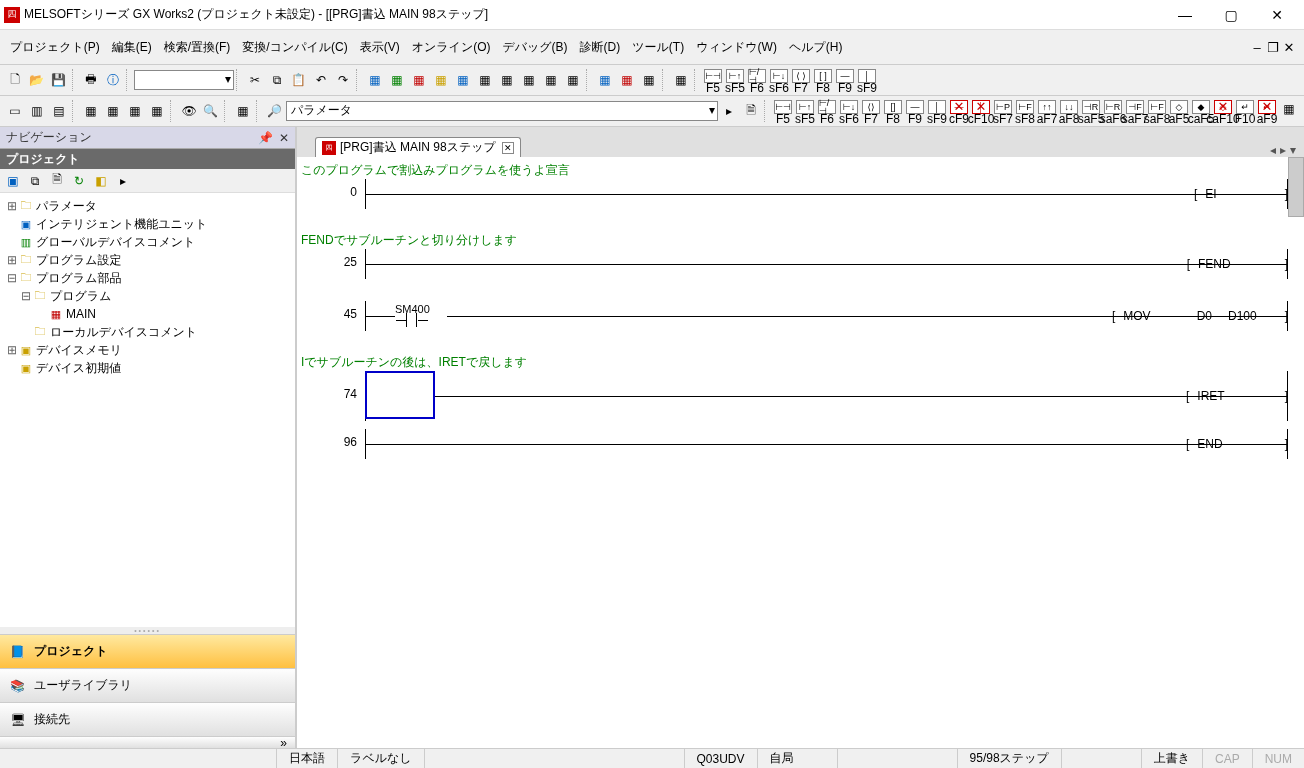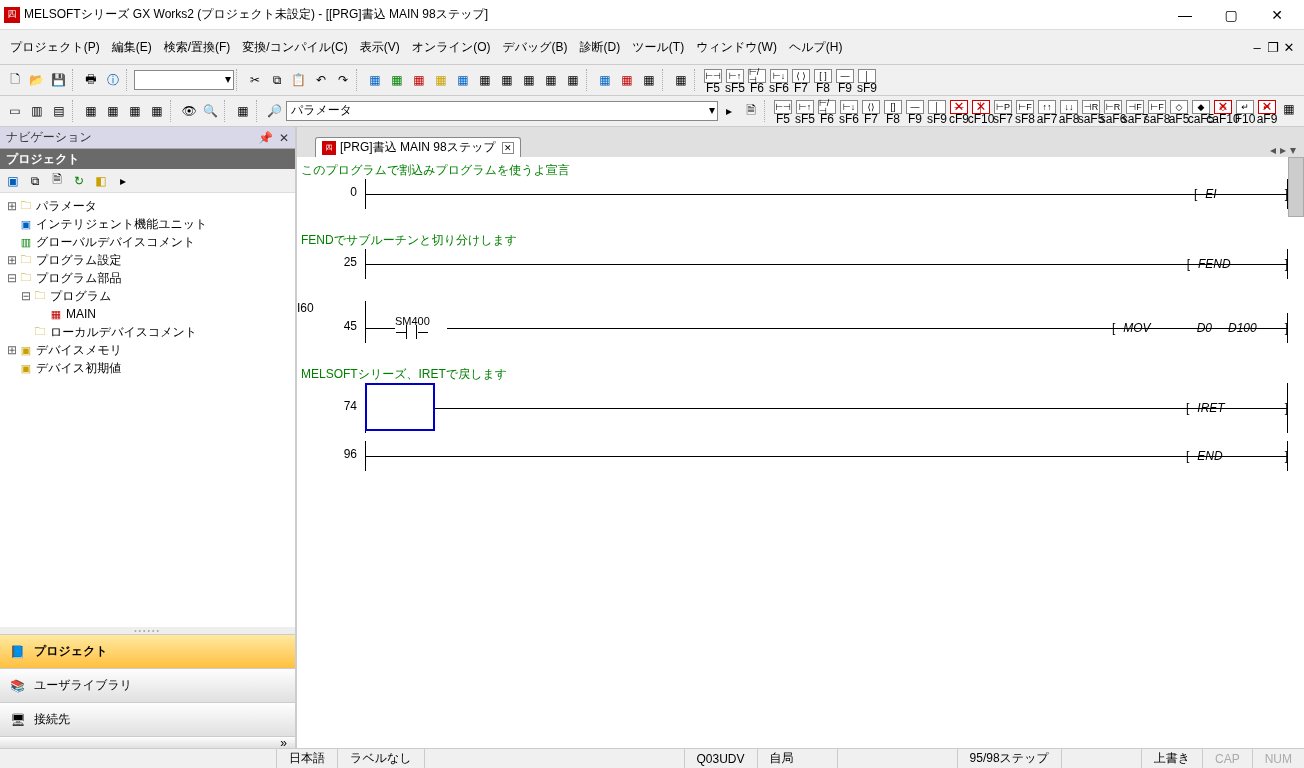--- a/index.html
+++ b/index.html
@@ -51,21 +51,21 @@
 .ladderinner { position:relative; padding:4px 10px 4px 0; }
 .comment { color:#008000; padding-left:4px; height:18px; display:flex; align-items:center; }
 .rung { position:relative; height:30px; }
 .stepno { position:absolute; left:0; width:60px; text-align:right; top:6px; }
 .leftrail { position:absolute; left:68px; top:0; bottom:0; border-left:1px solid #000; }
 .rightrail { position:absolute; right:6px; top:0; bottom:0; border-right:1px solid #000; }
 .hbus { position:absolute; left:68px; right:6px; top:15px; border-top:1px solid #000; }
 .outbox { position:absolute; right:6px; top:4px; height:22px; display:flex; align-items:center; }
 .outbox .lb { font-size:12px; }
 .outbox .rb { font-size:12px; margin-left:0; }
-.outbox .lbl { padding:0 8px;font-style:italic; }
+.outbox .lbl { padding:0 8px; }
 .contact { position:absolute; top:2px; display:flex; flex-direction:column; align-items:center; }
 .contact .dev { height:10px; font-size:11px; }
 .contact .sym { display:flex; align-items:center; height:14px; }
 .contact .leg { width:10px; border-top:1px solid #000; }
 .contact .bar { width:2px; height:14px; border-left:1px solid #000; }
 .contact .gap { width:8px; }
 .pointerlbl { position:absolute; left:0; top:0; }
 .selbox { position:absolute; border:2px solid #0000c8; background:#fff; }
 .ladder-scrollthumb { position:absolute; right:0; top:0; width:16px; height:60px; background:#ccc; border:1px solid #aaa; }
 .statusbar { height:20px; background:#f0f0f0; border-top:1px solid #ccc; display:flex; align-items:center; }
@@ -416,24 +416,20 @@
           <div class="leftrail"></div>
             <div class="hbus"></div>
             <div class="rightrail"></div>
           <div class="outbox">
               <span class="lb">[</span>
               <span class="lbl">FEND</span>
               <span class="rb" style="margin-left:46px">]</span>
             </div>
         </div>
         <div style="height:22px"></div>
-        <div style="position:relative;height:12px">
-          <div class="pointerlbl">I60</div>
-          <div style="position:absolute;left:68px;top:0;bottom:-30px;border-left:1px solid #000"></div>
-        </div>
         <div class="rung">
           <div class="stepno">45</div>
           <div class="leftrail"></div>
             <div class="rightrail"></div>
           <div class="hbus" style="left:150px"></div>
           <div class="hbus" style="left:68px;right:auto;width:30px"></div>
           <div class="contact" style="left:98px">
             <div class="dev">SM400</div>
             <div class="sym">
                 <div class="leg"></div>
@@ -445,21 +441,21 @@
           </div>
           <div class="outbox">
               <span class="lb">[</span>
               <span class="lbl">MOV</span>
               <span class="lbl" style="margin-left:30px">D0</span>
               <span class="lbl" style="">D100</span>
               <span class="rb" style="margin-left:20px">]</span>
             </div>
         </div>
         <div style="height:22px"></div>
-        <div class="comment">MELSOFTシリーズ、IRETで戻します</div>
+        <div class="comment">Iでサブルーチンの後は、IRETで戻します</div>
         <div class="rung" style="height:50px">
           <div class="stepno" style="top:16px">74</div>
           <div class="leftrail"></div>
             <div class="rightrail"></div>
           <div class="hbus" style="top:25px"></div>
           <div class="selbox" style="left:68px;top:0;width:70px;height:48px"></div>
           <div class="outbox" style="top:14px">
               <span class="lb">[</span>
               <span class="lbl">IRET</span>
               <span class="rb" style="margin-left:52px">]</span>

